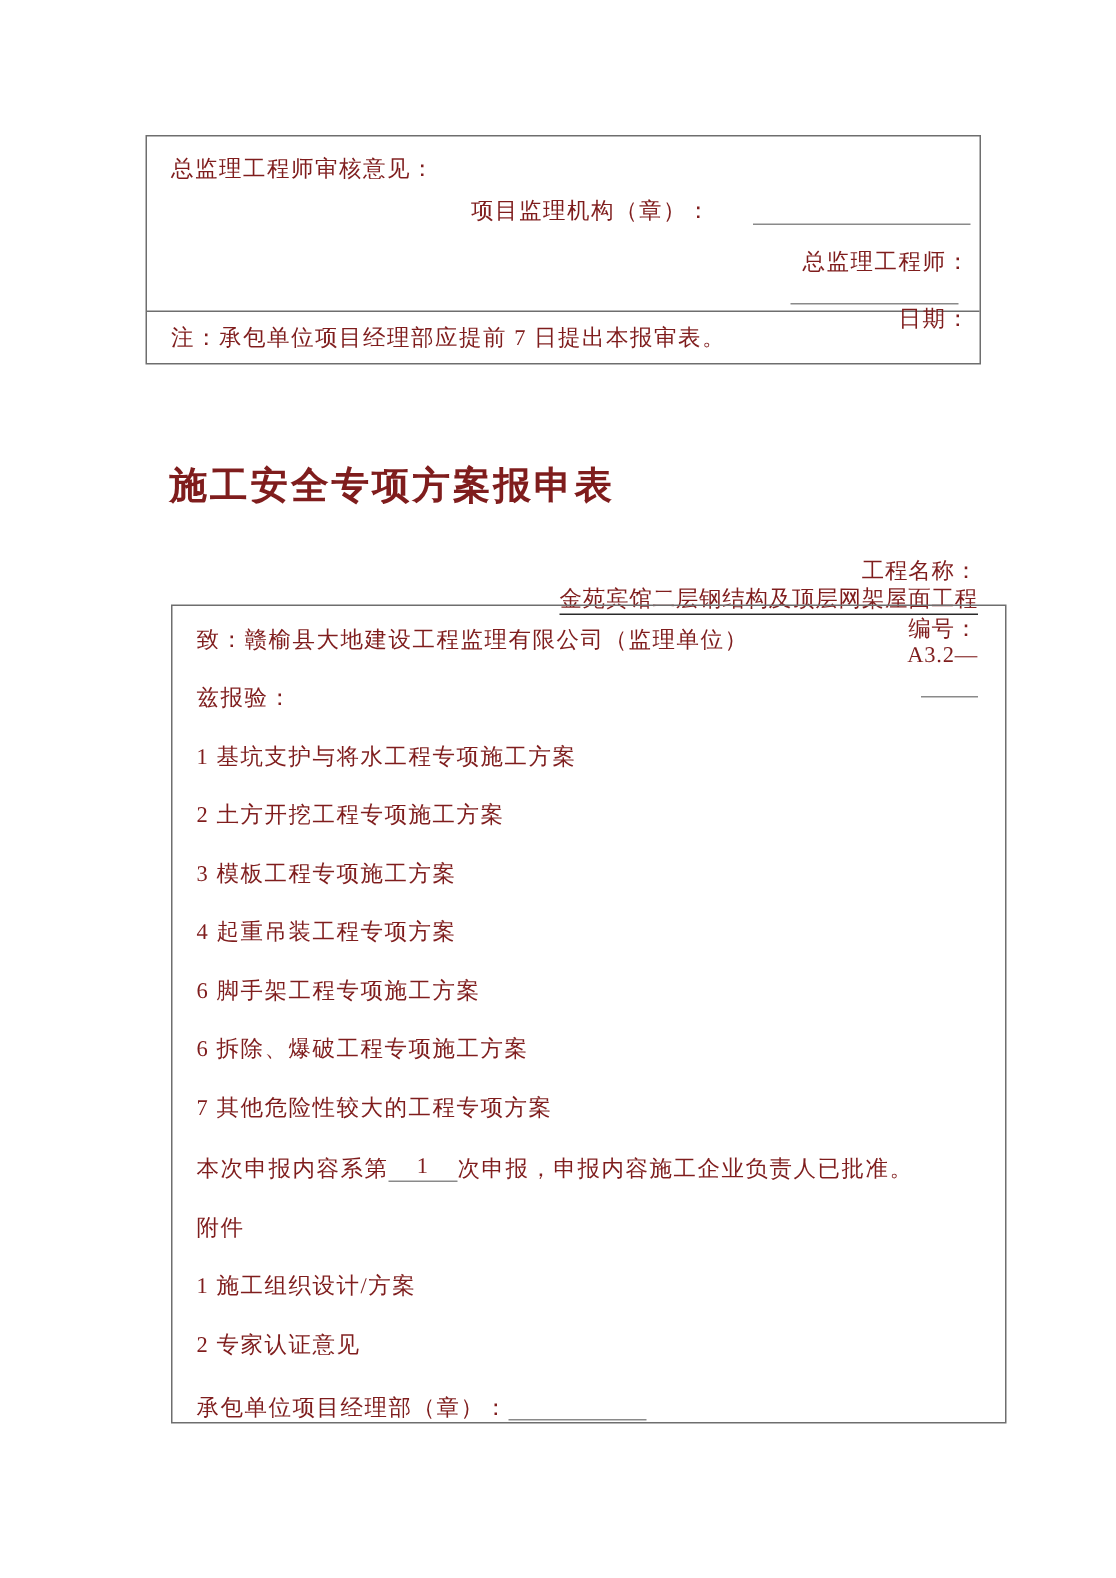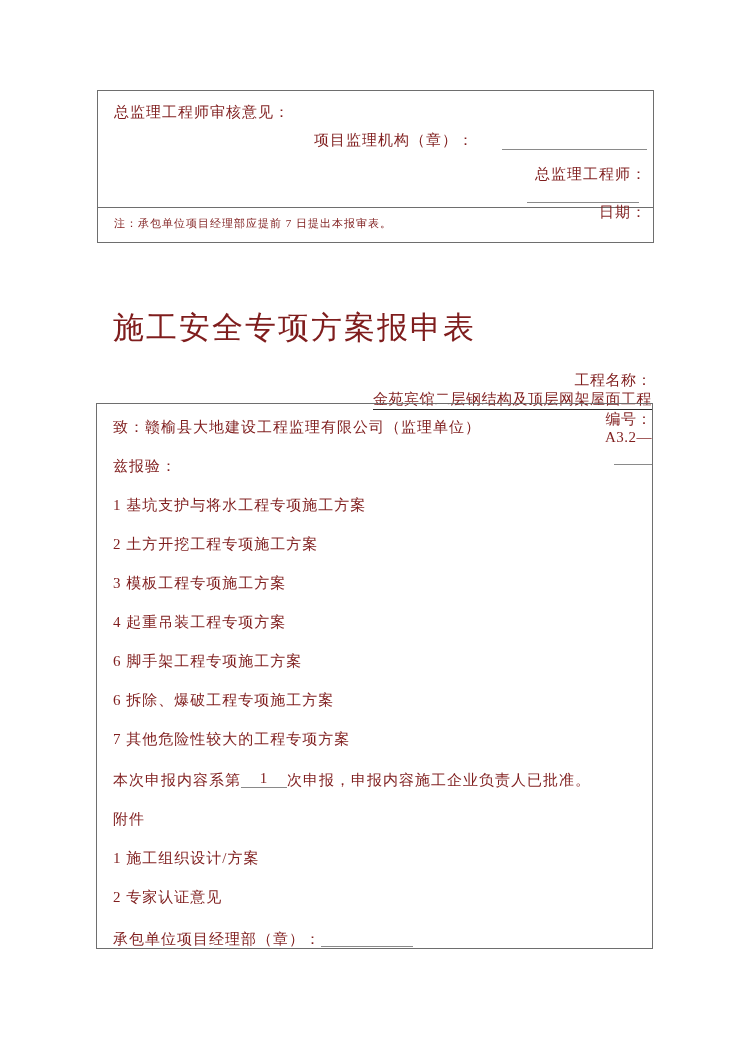--- a/index.html
+++ b/index.html
@@ -22,39 +22,39 @@
   .review-label { position:absolute; left:16px; top:12px; font-size:15px; letter-spacing:1px; }
   .sig-line {
     position:absolute; left:216px; right:6px;
     display:flex; align-items:flex-end; font-size:15px; letter-spacing:1px;
   }
   .sig-line.first { top:40px;gap:28px; }
   .sig-line.second { top:74px;flex-direction:column; }
   .blank { display:inline-block; border-bottom:1px solid #8a8a8a; height:19px; }
   .blank.fill { flex:1; }
   .blank.w112 { width:112px; margin-right:8px; }
-  .review-note { padding:8px 16px 0; font-size:11px; letter-spacing:1px; }
+  .review-note { padding:8px 16px 0; font-size:15px; letter-spacing:1px; }
 
   
   .doc-title {
     position:absolute; left:113px; top:307px;
-    font-size:31px; font-weight:normal; letter-spacing:2px;
+    font-size:25px; font-weight:bold; letter-spacing:2px;
   }
 
   
   .project-line {
     position:absolute; left:113px; top:371px; right:92px;
     display:flex; align-items:flex-end; font-size:15px; letter-spacing:0.5px;flex-direction:column;
   }
   .underlined { border-bottom:1px solid #2a2a2a; }
   .blank.w38 { width:38px; margin-left:4px; }
 
   
   .main-box {
-    position:absolute; left:96px; top:403px;
+    position:absolute; left:114px; top:403px;
     width:557px; height:546px;
     border:1px solid #6e6e6e;
     padding:15px 16px 0;
   }
   .main-box p {
     font-size:15px; letter-spacing:1px;
     line-height:16px; margin:0 0 23px;
   }
   .declaration { display:flex; align-items:flex-end; }
   .declaration .blank.num { width:46px; text-align:center; height:18px; line-height:16px; }

